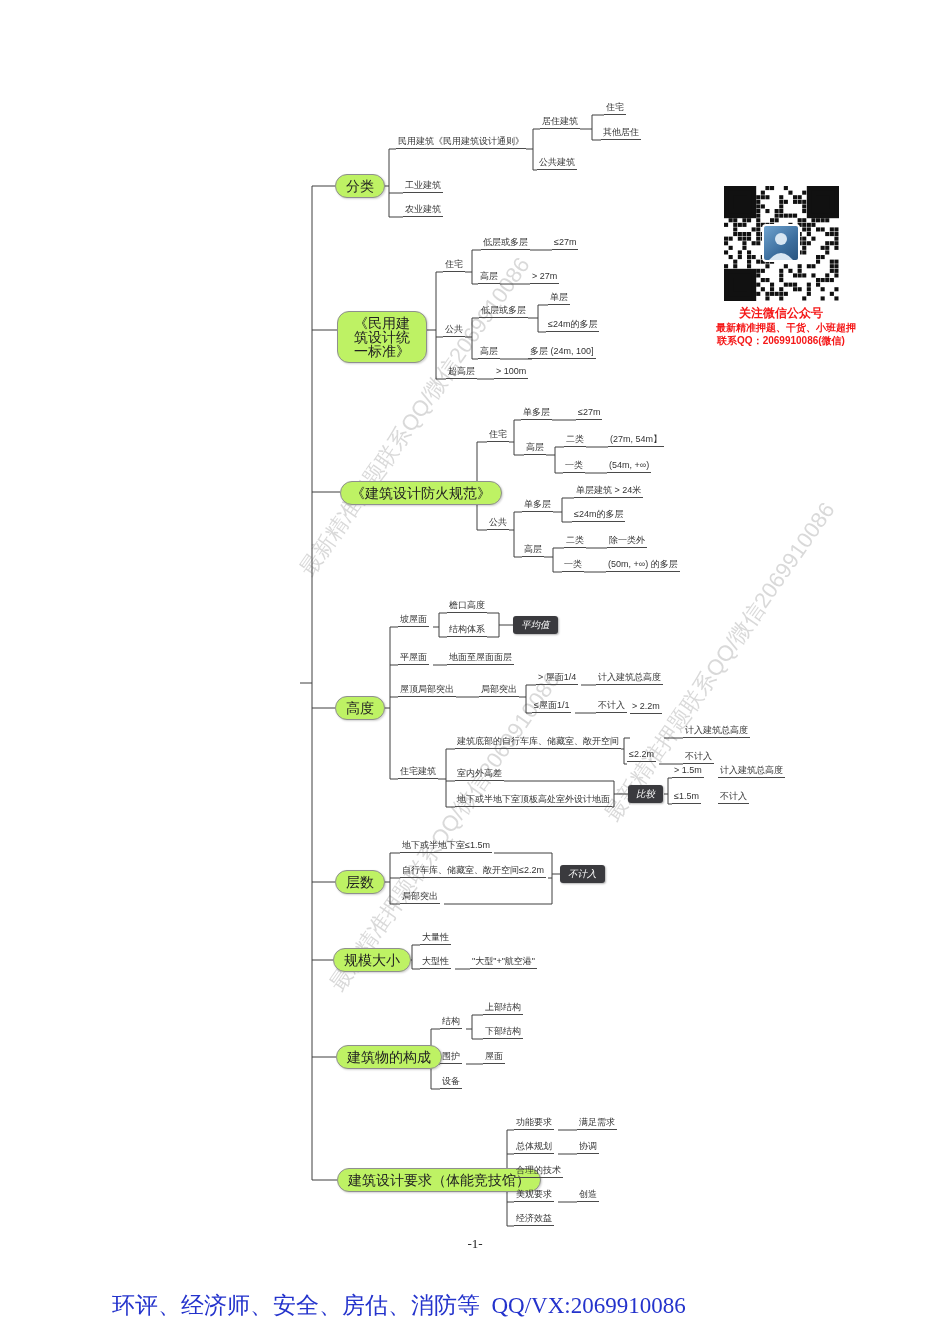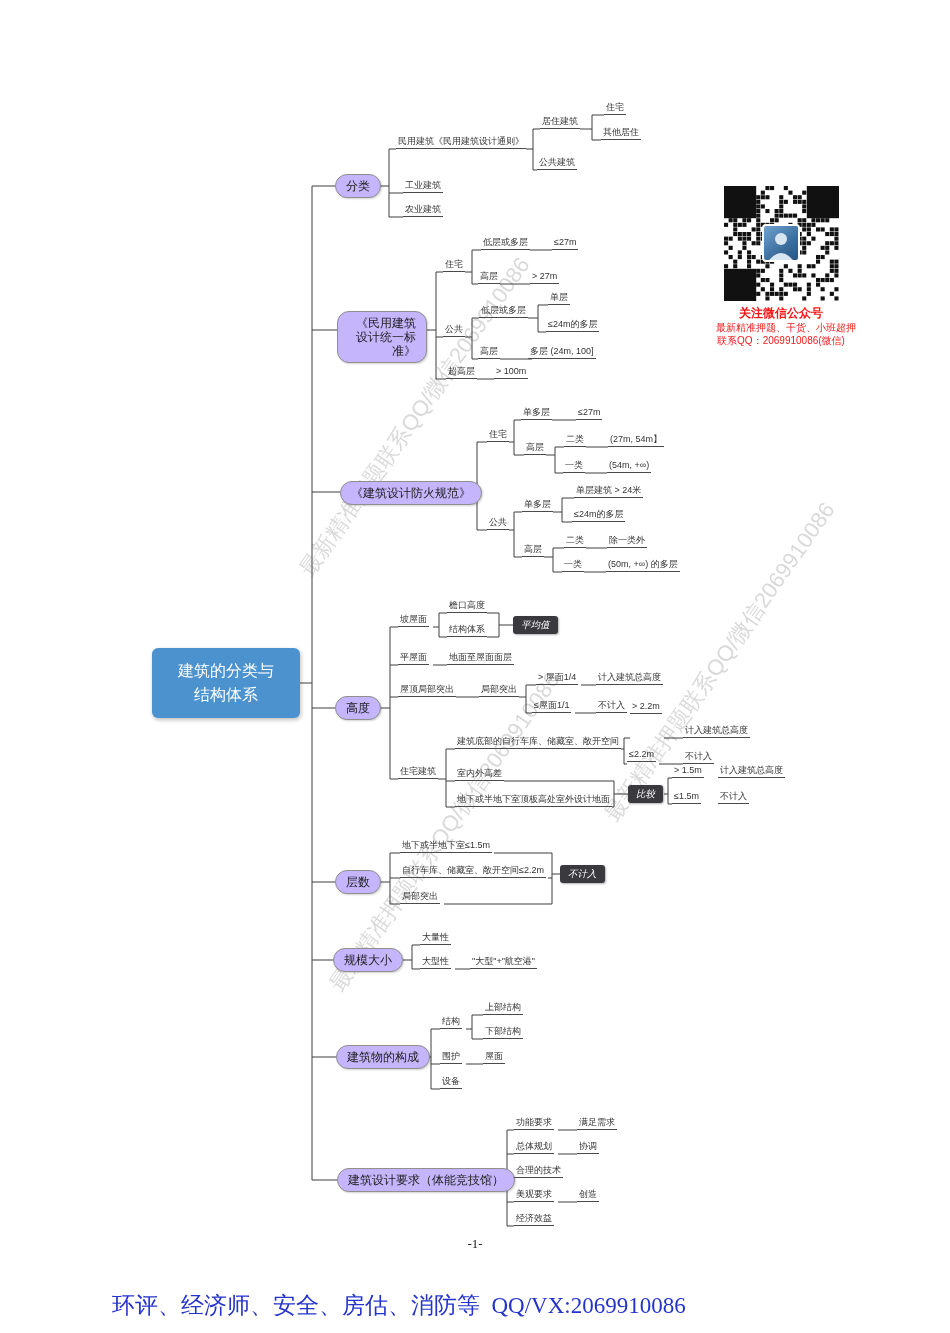--- a/index.html
+++ b/index.html
@@ -3,37 +3,37 @@
 <meta charset="utf-8">
 <style>
   html,body{margin:0;padding:0;background:#9a9a9a;}
   .page{position:relative;width:950px;height:1333px;background:#ffffff;margin:0 auto;
         font-family:"Liberation Sans","DejaVu Sans",sans-serif;overflow:hidden;}
   svg.wires{position:absolute;left:0;top:0;z-index:1;}
   .wm{position:absolute;width:400px;text-align:center;font-size:22px;color:#8a8a8a;opacity:.32;
       transform:rotate(-55deg);white-space:nowrap;z-index:0;}
   .leaf{position:absolute;font-size:9px;line-height:12px;color:#333;padding:0 2px 1px 2px;
         border-bottom:1px solid #4a4a4a;white-space:nowrap;z-index:2;}
-  .topic{position:absolute;background:#c4b5fd;border:1px solid #8f8f8f;border-radius:12px;
-         font-size:12px;line-height:14px;color:#222;padding:4px 10px;white-space:nowrap;z-index:2;
+  .topic{position:absolute;background:#bef264;border:1px solid #8f8f8f;border-radius:12px;
+         font-size:14px;line-height:14px;color:#222;padding:4px 10px;white-space:nowrap;z-index:2;
          box-shadow:1px 1px 2px rgba(0,0,0,.18);}
-  .topic.wrap{white-space:normal;width:68px;text-align:right;}
+  .topic.wrap{white-space:normal;width:68px;text-align:center;}
   .root{position:absolute;left:152px;top:648px;width:148px;height:70px;background:#4b92cf;
         border-radius:6px;color:#fff;font-size:16px;line-height:24px;display:flex;flex-direction:column;
         align-items:center;justify-content:center;z-index:2;box-shadow:1px 2px 4px rgba(0,0,0,.25);}
   .dlabel{position:absolute;background:#3a3a3e;color:#fff;font-size:9.5px;line-height:12px;
           padding:3px 8px;border-radius:3px;font-style:italic;white-space:nowrap;z-index:3;
           box-shadow:1px 1px 2px rgba(0,0,0,.3);}
   .qr-wrap{position:absolute;left:716px;top:186px;width:130px;text-align:center;z-index:2;}
   svg.qr{display:block;margin:0 auto;background:#fff;}
   svg.qr rect{fill:#111;}
   .qr-avatar{position:absolute;left:46px;top:38px;width:34px;height:34px;border:2px solid #fff;
              border-radius:4px;background:linear-gradient(140deg,#6fa3cf,#3c6e9e 60%,#2b5680);overflow:hidden;}
   .red1{color:#f51818;font-weight:bold;font-size:12px;line-height:15px;margin-top:5px;white-space:nowrap;}
-  .red2{color:#f51818;font-weight:normal;font-size:10px;line-height:13px;white-space:nowrap;}
+  .red2{color:#f51818;font-weight:bold;font-size:10px;line-height:13px;white-space:nowrap;}
   .pageno{position:absolute;left:0;top:1236px;width:950px;text-align:center;
           font-family:"Liberation Serif","DejaVu Serif",serif;font-size:13px;color:#222;z-index:2;}
   .footer1{position:absolute;left:95px;top:1258px;font-family:"Liberation Serif","DejaVu Serif",serif;
            font-size:23px;color:#2433cc;z-index:2;white-space:nowrap;}
   .footer2{position:absolute;left:112px;top:1290px;font-family:"Liberation Serif","DejaVu Serif",serif;
            font-size:23px;color:#2433cc;z-index:2;white-space:nowrap;}
 </style>
 </head>
 <body>
 
@@ -50,24 +50,20 @@
       <path d="M427,330 L436,330 M436,272 L436,379 M436,272 L443,272 M436,337 L443,337 M436,379 L446,379 M465,272 L472,272 M472,250 L472,284 M472,250 L481,250 M472,284 L478,284 M530,250 L552,250 M500,284 L530,284 M465,337 L472,337 M472,318 L472,359 M472,318 L479,318 M472,359 L478,359 M528,318 L538,318 M538,305 L538,332 M538,305 L548,305 M538,332 L546,332 M500,359 L532,359 M477,379 L494,379"></path>
       <path d="M470,492 L477,492 M477,442 L477,530 M477,442 L487,442 M477,530 L487,530 M509,442 L514,442 M514,420 L514,455 M514,420 L521,420 M514,455 L524,455 M552,420 L576,420 M546,455 L555,455 M555,447 L555,473 M555,447 L564,447 M555,473 L563,473 M586,447 L608,447 M585,473 L607,473 M509,530 L514,530 M514,512 L514,557 M514,512 L522,512 M514,557 L522,557 M553,512 L562,512 M562,498 L562,522 M562,498 L574,498 M562,522 L572,522 M544,557 L553,557 M553,548 L553,572 M553,548 L564,548 M553,572 L562,572 M586,548 L607,548 M584,572 L606,572"></path>
       <path d="M379,708 L390,708 M390,627 L390,779 M390,627 L398,627 M390,665 L398,665 M390,697 L398,697 M390,779 L398,779 M433,627 L439,627 M439,613 L439,637 M439,613 L447,613 M439,637 L447,637 M487,613 L499,613 M487,637 L499,637 M499,613 L499,637 M499,625 L513,625 M433,665 L447,665 M456,697 L479,697 M519,697 L526,697 M526,685 L526,713 M526,685 L536,685 M526,713 L532,713 M581,685 L596,685 M575,713 L596,713 M438,779 L446,779 M446,749 L446,807 M446,749 L455,749 M446,781 L455,781 M446,807 L455,807 M621,749 L624,749 M624,738 L624,764 M624,738 L630,738 M624,764 L627,764 M664,738 L683,738 M659,764 L683,764 M504,781 L614,781 M612,807 L614,807 M614,781 L614,807 M614,794 L628,794 M664,794 L668,794 M668,778 L668,804 M668,778 L672,778 M668,804 L672,804"></path>
       <path d="M379,882 L390,882 M390,853 L390,904 M390,853 L400,853 M390,878 L400,878 M390,904 L400,904 M494,853 L552,853 M548,878 L552,878 M444,904 L552,904 M552,853 L552,904 M552,874 L560,874"></path>
       <path d="M399,960 L412,960 M412,945 L412,969 M412,945 L420,945 M412,969 L420,969 M455,969 L470,969"></path>
       <path d="M424,1057 L431,1057 M431,1029 L431,1089 M431,1029 L440,1029 M431,1064 L440,1064 M431,1089 L440,1089 M466,1029 L472,1029 M472,1015 L472,1039 M472,1015 L483,1015 M472,1039 L483,1039 M466,1064 L483,1064"></path>
       <path d="M502,1180 L507,1180 M507,1130 L507,1226 M507,1130 L514,1130 M507,1154 L514,1154 M507,1178 L514,1178 M507,1202 L514,1202 M507,1226 L514,1226 M558,1130 L577,1130 M558,1154 L577,1154 M558,1202 L577,1202"></path>
     </g>
   </svg>
 
-  <div class="root">
-    <div>建筑的分类与</div>
-    <div>结构体系</div>
-  </div>
 
   <div class="topic" style="left:335px;top:174px">分类</div>
   <div class="leaf" style="left:396px;top:135px">民用建筑《民用建筑设计通则》</div>
   <div class="leaf" style="left:540px;top:115px">居住建筑</div>
   <div class="leaf" style="left:604px;top:101px">住宅</div>
   <div class="leaf" style="left:601px;top:126px">其他居住</div>
   <div class="leaf" style="left:537px;top:156px">公共建筑</div>
   <div class="leaf" style="left:403px;top:179px">工业建筑</div>
   <div class="leaf" style="left:403px;top:203px">农业建筑</div>
 

